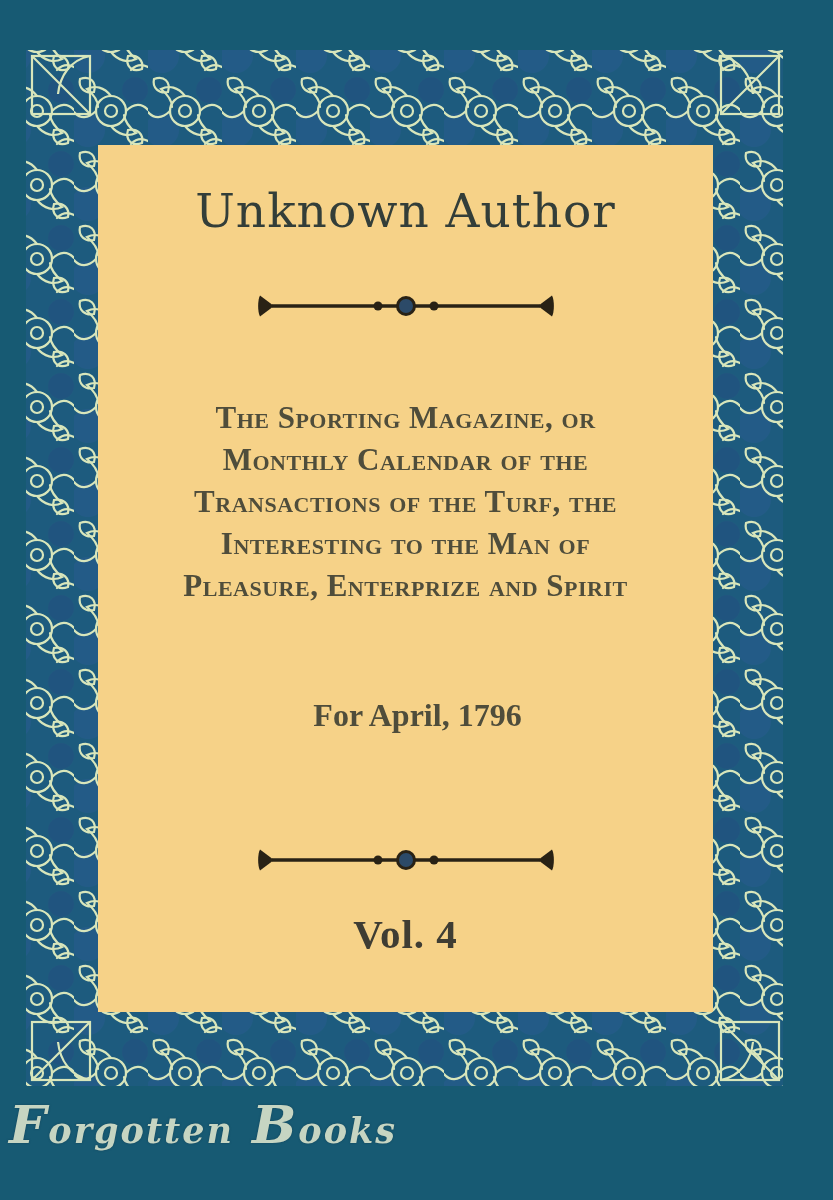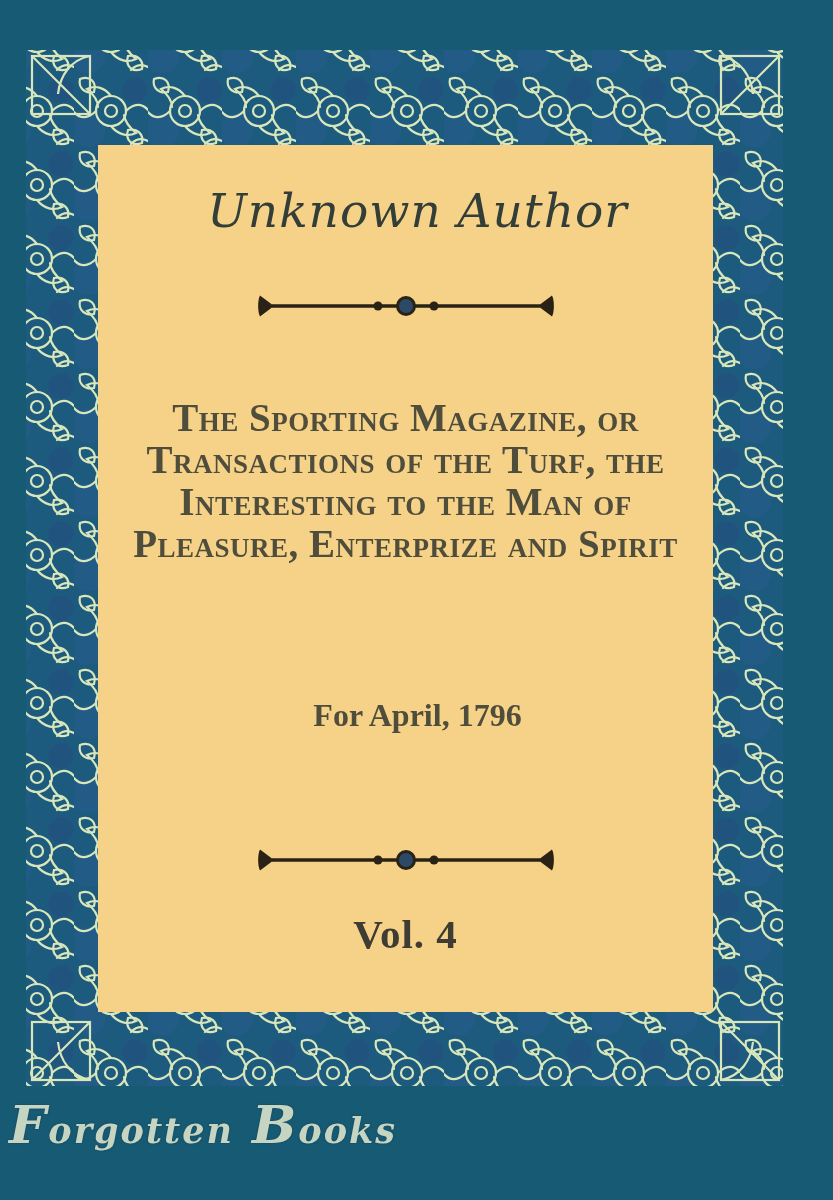--- a/index.html
+++ b/index.html
@@ -20,41 +20,40 @@
     top: 145px;
     width: 615px;
     height: 867px;
     background: #f6d288;
     text-align: center;
   }
 
   .author {
     position: absolute;
     top: 38px;
-    left: 12px;
+    left: 0;
     width: 100%;
     font-family: "DejaVu Serif", "Liberation Serif", serif;
-    font-style: italic;
     font-size: 47px;
     letter-spacing: 1px;
     color: #333e39;
   }
 
   .divider { position: absolute; left: 50%; transform: translateX(-50%); }
   .divider-1 { top: 146px; }
   .divider-2 { top: 700px; }
 
   .title-block {
     position: absolute;
     top: 252px;
     left: 0;
     width: 100%;
     font-variant: small-caps;
     font-weight: 600;
-    font-size: 39px;
+    font-size: 31px;
     line-height: 42px;
     letter-spacing: 0.5px;
     color: #4f4d3b;
   }
 
   .subtitle {
     position: absolute;
     top: 552px;
     left: 12px;
     width: 100%;
@@ -136,20 +135,21 @@
       <line x1="16" y1="15" x2="284" y2="15" stroke="#292215" stroke-width="3.6"></line>
       <path d="M18,15 L4,4.5 C1.5,9 1.5,21 4,25.5 Z" fill="#292215"></path>
       <path d="M282,15 L296,4.5 C298.5,9 298.5,21 296,25.5 Z" fill="#292215"></path>
       <circle cx="122" cy="15" r="4.5" fill="#292215"></circle>
       <circle cx="178" cy="15" r="4.5" fill="#292215"></circle>
       <circle cx="150" cy="15" r="8.5" fill="#2c4a68" stroke="#292215" stroke-width="3"></circle>
     </svg>
 
     <div class="title-block">
       <div>The Sporting Magazine, or</div>
+      <div>Monthly Calendar of the</div>
       <div>Transactions of the Turf, the</div>
       <div>Interesting to the Man of</div>
       <div>Pleasure, Enterprize and Spirit</div>
     </div>
 
     <div class="subtitle">For April, 1796</div>
 
     <svg class="divider divider-2" width="300" height="30" viewBox="0 0 300 30">
       <line x1="16" y1="15" x2="284" y2="15" stroke="#292215" stroke-width="3.6"></line>
       <path d="M18,15 L4,4.5 C1.5,9 1.5,21 4,25.5 Z" fill="#292215"></path>

